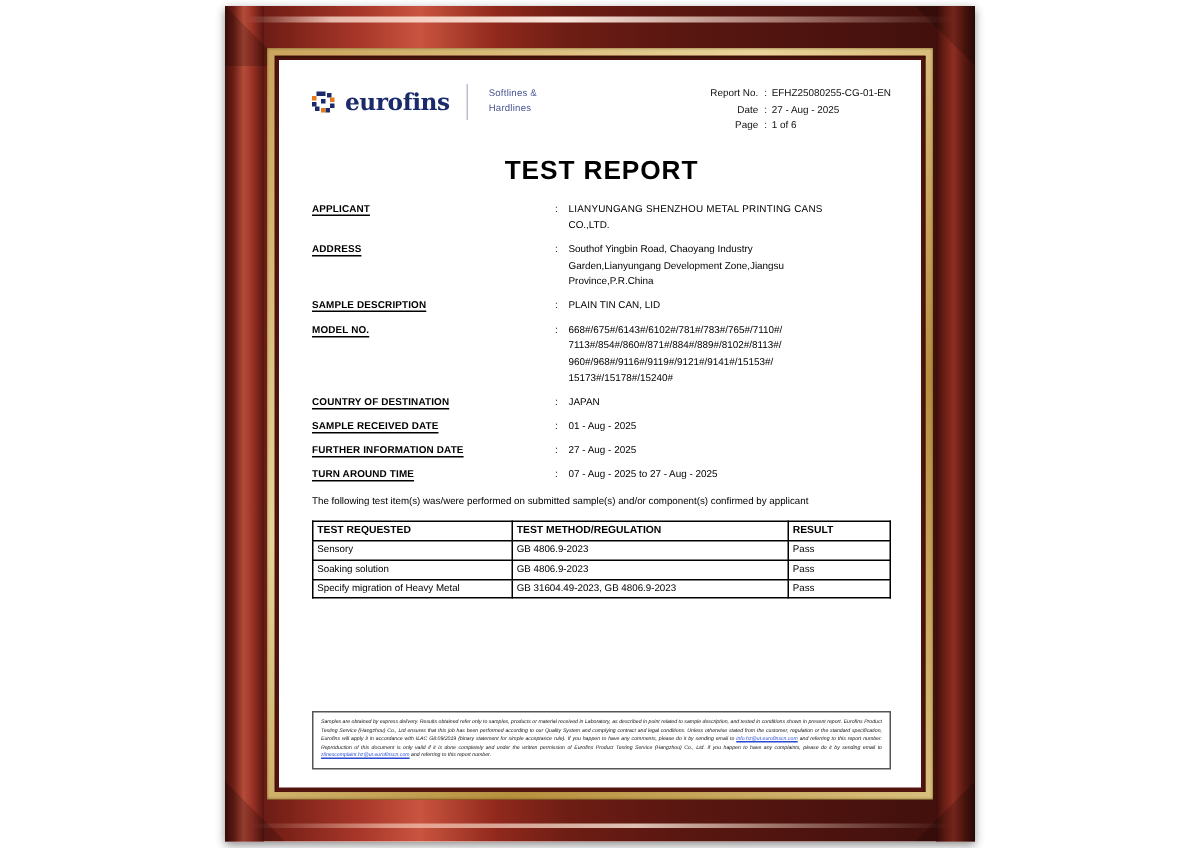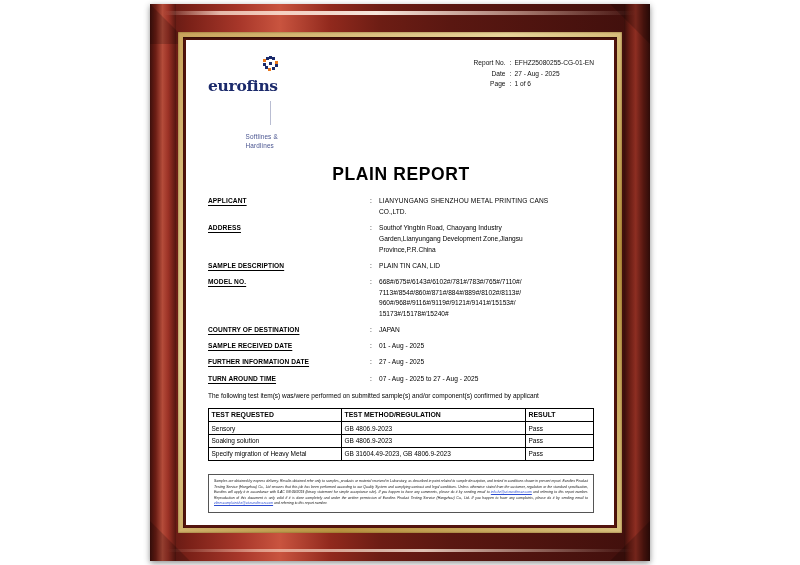--- a/index.html
+++ b/index.html
@@ -138,23 +138,22 @@
   }
 
   
   .hdr {
     display: flex;
     justify-content: space-between;
     align-items: flex-start;
   }
   .brand {
     display: flex;
-    align-items: flex-end;
+    align-items: center;
     gap: 7px;
-    flex-direction: column;
   }
   .logo-mark {
     width: 15px; height: 15px;
     position: relative;
     flex: none;
   }
   .logo-mark i {
     position: absolute;
     width: 3.1px; height: 3.1px;
     background: #1b2a6b;
@@ -340,21 +339,21 @@
             <div class="meta-v">27 - Aug - 2025</div>
           </div>
           <div class="meta-row">
             <div class="meta-k">Page</div>
             <div class="meta-c">:</div>
             <div class="meta-v">1 of 6</div>
           </div>
         </div>
       </div>
 
-      <div class="title">PLAIN REPORT</div>
+      <div class="title">TEST REPORT</div>
 
       <div>
 
         <div class="field">
           <div class="field-label"><span>APPLICANT</span></div>
           <div class="field-colon">:</div>
           <div class="field-value">
             <div class="spaced">LIANYUNGANG  SHENZHOU  METAL  PRINTING  CANS</div>
             <div>CO.,LTD.</div>
           </div>

